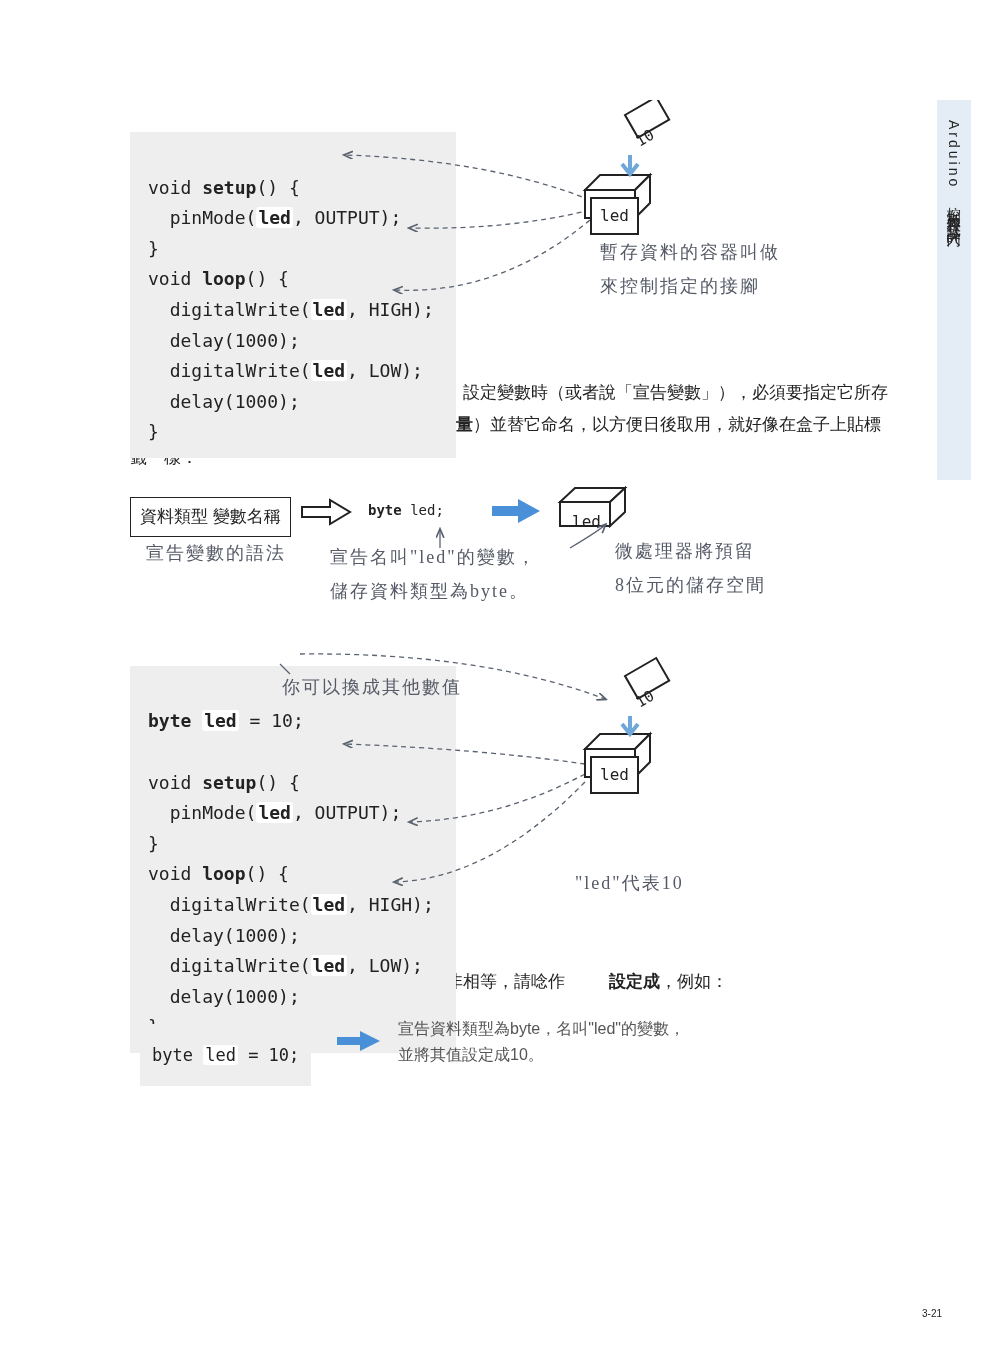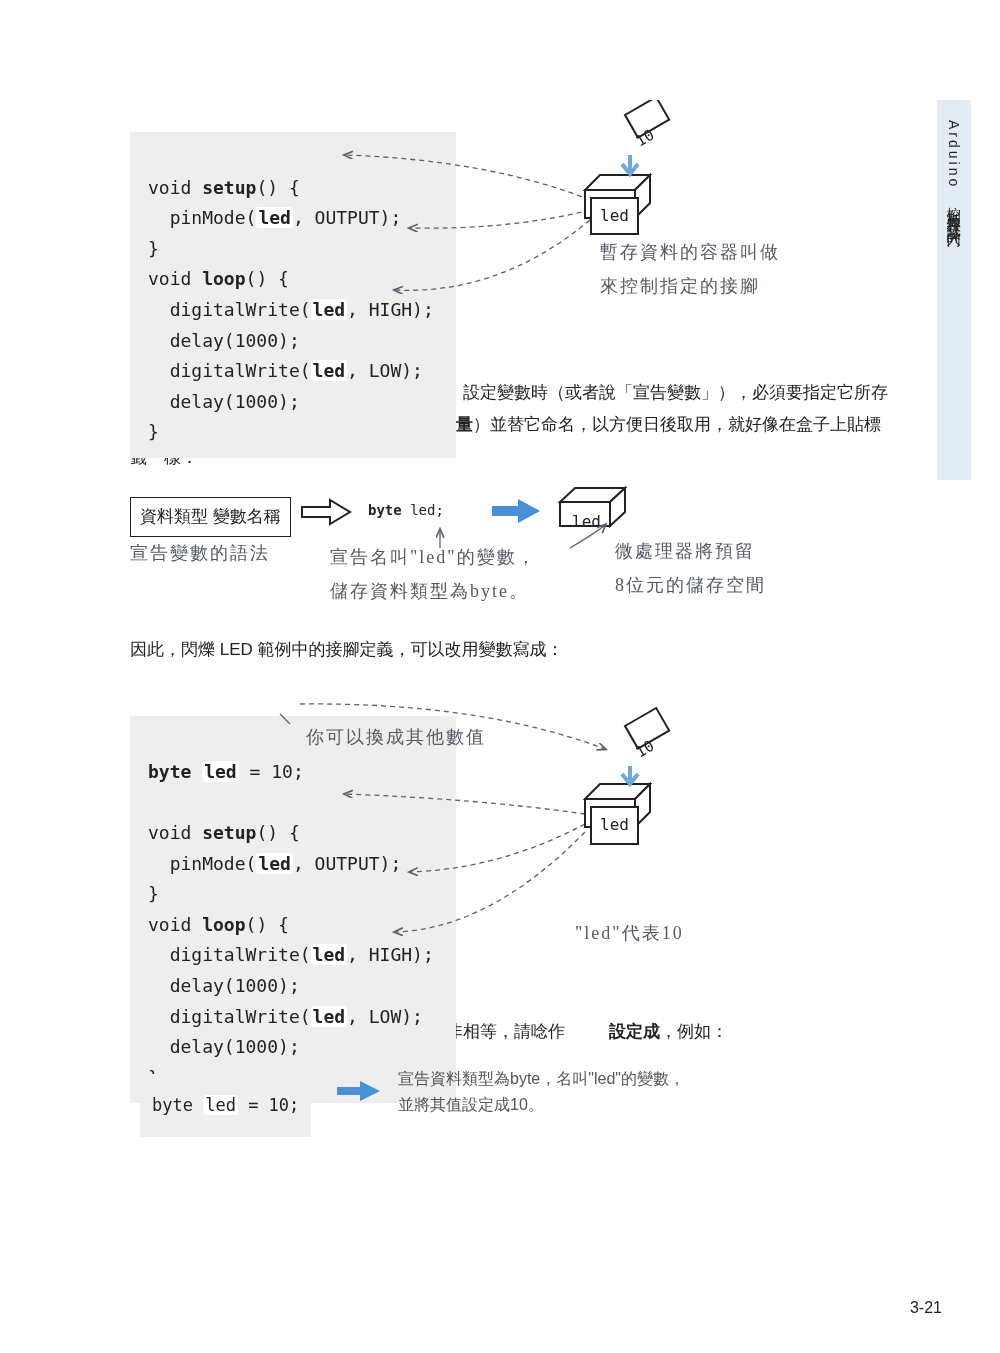--- a/index.html
+++ b/index.html
@@ -1,19 +1,19 @@
 <!DOCTYPE html>
 <html><head>
 <meta charset="utf-8">
 <style>
   body{margin:0;background:#fff;font-family:"Helvetica Neue","PingFang TC","Microsoft JhengHei",sans-serif;color:#222;font-size:17px;line-height:1.9;}
   .page{width:1000px;height:1353px;position:relative;box-sizing:border-box;padding:100px 110px 40px 130px;}
   .side-tab{position:absolute;right:29px;top:100px;width:34px;height:380px;background:#e4edf6;display:flex;align-items:flex-start;justify-content:center;padding-top:20px;box-sizing:border-box;}
   .side-tab span{writing-mode:vertical-rl;font-size:14px;letter-spacing:3px;color:#222;}
-  .pgnum{position:absolute;right:58px;bottom:30px;font-size:16px;color:#222;}
+  .pgnum{position:absolute;right:58px;bottom:30px;font-size:10px;color:#222;}
   .code-block{background:#eeeeee;font-family:"Menlo","Consolas",monospace;font-size:18px;line-height:1.7;padding:10px 18px;white-space:pre;position:relative;display:inline-block;margin-top:32px;}
   .kw{font-weight:bold;}
   .hl{background:#fff;border-radius:3px;padding:0 2px;}
   .hand{font-family:"Kaiti TC","DFKai-SB","STKaiti",cursive;color:#555a66;font-size:18px;letter-spacing:2px;}
   .figwrap{position:relative;margin-bottom:22px;}
   .box-label{border:2px solid #222;padding:2px 8px;display:inline-block;font-size:16px;font-family:"Menlo","Consolas",monospace;background:#fff;}
   .syntax-box{border:1.5px solid #222;padding:3px 9px;display:inline-block;font-size:17px;}
   p{margin:0 0 18px 0;}
   .bold{font-weight:bold;margin-left:44px;}
   .inline-code{background:#eeeeee;font-family:"Menlo","Consolas",monospace;padding:15px 12px;font-size:17px;}
@@ -82,34 +82,33 @@
     </div>
     <svg style="position:absolute;left:360px;top:4px;width:55px;height:30px;" viewBox="0 0 55 30">
       <path d="M2,10 L28,10 L28,3 L50,15 L28,27 L28,20 L2,20 Z" fill="#4a90d9"></path>
     </svg>
     <svg style="position:absolute;left:425px;top:-8px;width:80px;height:50px;" viewBox="0 0 80 50">
       <path d="M5,18 L55,18 L70,4 L20,4 Z" fill="#fff" stroke="#222" stroke-width="2"></path>
       <path d="M5,18 L55,18 L55,42 L5,42 Z" fill="#fff" stroke="#222" stroke-width="2"></path>
       <path d="M55,18 L70,4 L70,28 L55,42 Z" fill="#fff" stroke="#222" stroke-width="2"></path>
     </svg>
     <div class="box-label" style="position:absolute;left:434px;top:13px;border:none;background:transparent;">led</div>
-    <div class="hand" style="position:absolute;left:0;top:44px;">宣告變數的語法</div>
+    <div class="hand" style="position:absolute;left:16px;top:44px;">宣告變數的語法</div>
     <svg style="position:absolute;left:180px;top:28px;width:340px;height:40px;" viewBox="0 0 340 40">
       <path d="M130,28 L130,10" stroke="#5a6270" stroke-width="1.3" fill="none" marker-end="url(#ah1)"></path>
       <path d="M260,28 Q290,10 295,5" stroke="#5a6270" stroke-width="1.3" fill="none" marker-end="url(#ah1)"></path>
     </svg>
     <div class="hand" style="position:absolute;left:200px;top:48px;">
       <span>宣告名叫"led"的變數，</span><br><span>儲存資料類型為byte。</span>
     </div>
     <div class="hand" style="position:absolute;left:485px;top:42px;">
       <span>微處理器將預留</span><br><span>8位元的儲存空間</span>
     </div>
   </div>
 
-  <p>因此，閃爍 LED 範例中的接腳定義，可以改用變數寫成：</p>
 
   <div class="figwrap" style="height:310px;">
     <div class="code-block" style="width:290px;">
 <span class="kw">byte </span><span class="kw hl">led</span><span> = 10;</span>
 <span></span>
 <span>void </span><span class="kw">setup</span><span>() {</span>
 <span>  pinMode(</span><span class="kw hl">led</span><span>, OUTPUT);</span>
 <span>}</span>
 <span>void </span><span class="kw">loop</span><span>() {</span>
 <span>  digitalWrite(</span><span class="kw hl">led</span><span>, HIGH);</span>
@@ -127,21 +126,21 @@
       <g transform="translate(455,95)">
         <path d="M0,20 L50,20 L65,5 L15,5 Z" fill="#fff" stroke="#222" stroke-width="2"></path>
         <path d="M0,20 L50,20 L50,48 L0,48 Z" fill="#fff" stroke="#222" stroke-width="2"></path>
         <path d="M50,20 L65,5 L65,33 L50,48 Z" fill="#fff" stroke="#222" stroke-width="2"></path>
       </g>
       <g transform="translate(495,42) rotate(-30)">
         <rect x="0" y="0" width="36" height="26" fill="#fff" stroke="#222" stroke-width="2"></rect>
       </g>
       <path d="M500,82 L500,98 M492,90 L500,100 L508,90" stroke="#6fa7d9" stroke-width="4" fill="none"></path>
     </svg>
-    <div class="hand" style="position:absolute;left:176px;top:36px;">你可以換成其他數值</div>
+    <div class="hand" style="position:absolute;left:152px;top:36px;">你可以換成其他數值</div>
     <div class="box-label" style="position:absolute;left:498px;top:49px;border:none;transform:rotate(-30deg);font-size:15px;background:transparent;">10</div>
     <div class="box-label" style="position:absolute;left:460px;top:122px;">led</div>
     <div class="hand" style="position:absolute;left:445px;top:232px;">"led"代表10</div>
   </div>
 
   <p>
     <span class="bold">程式中的「等號」，代表「設定」</span><span>而非相等，請唸作</span><span class="bold">設定成</span><span>，例如：</span>
   </p>
 
   <div class="figwrap" style="height:60px;margin-left:10px;">

